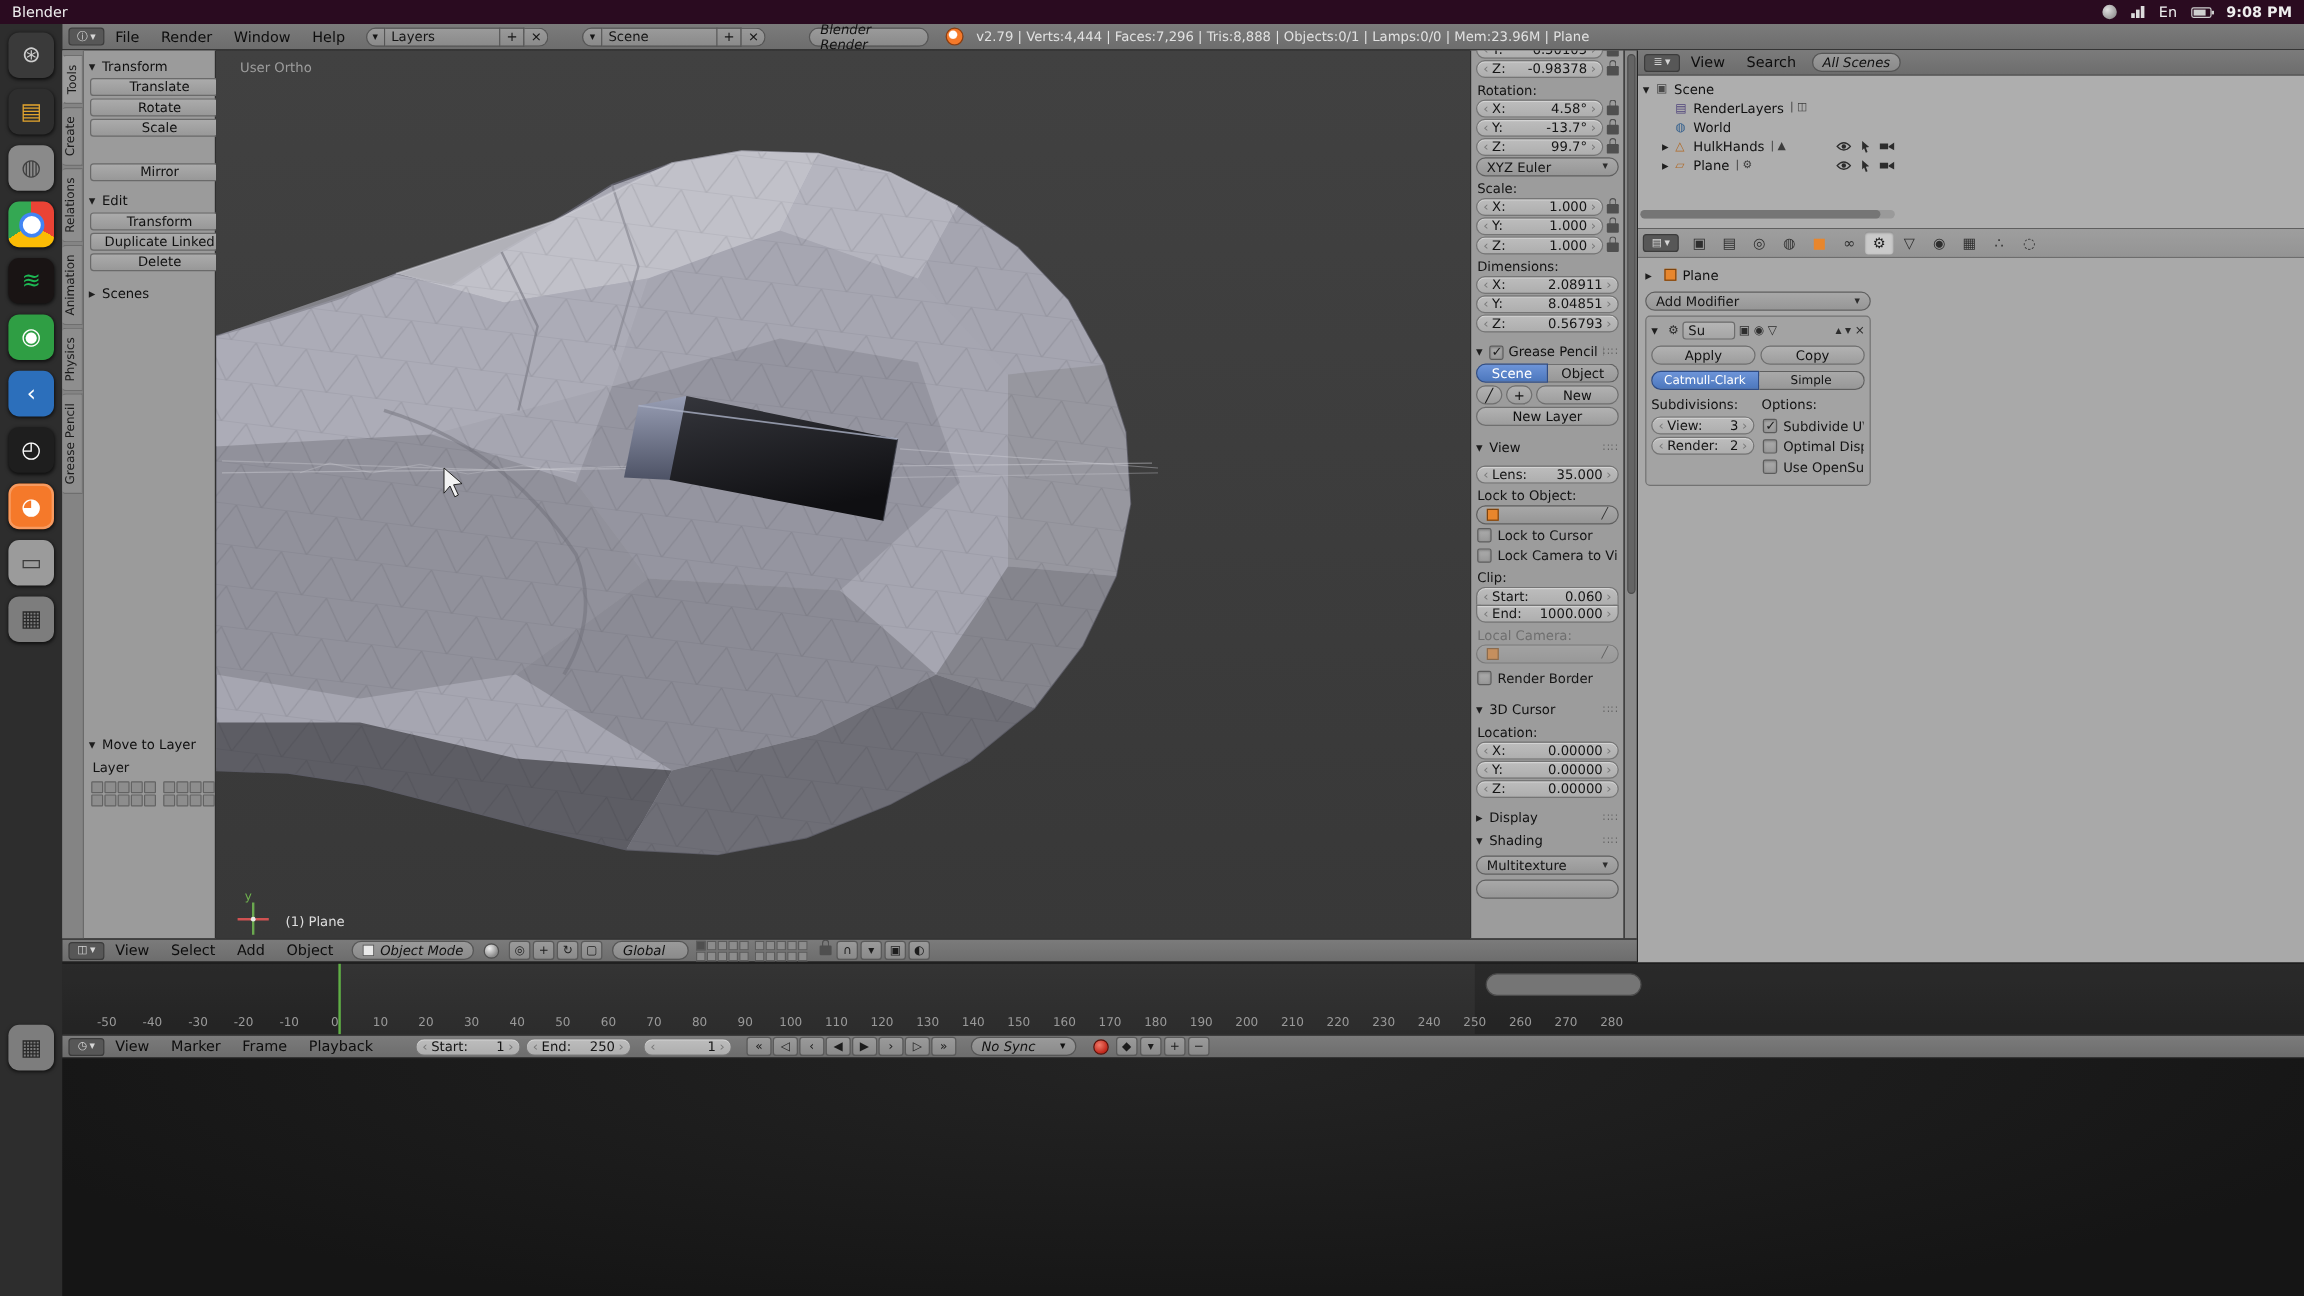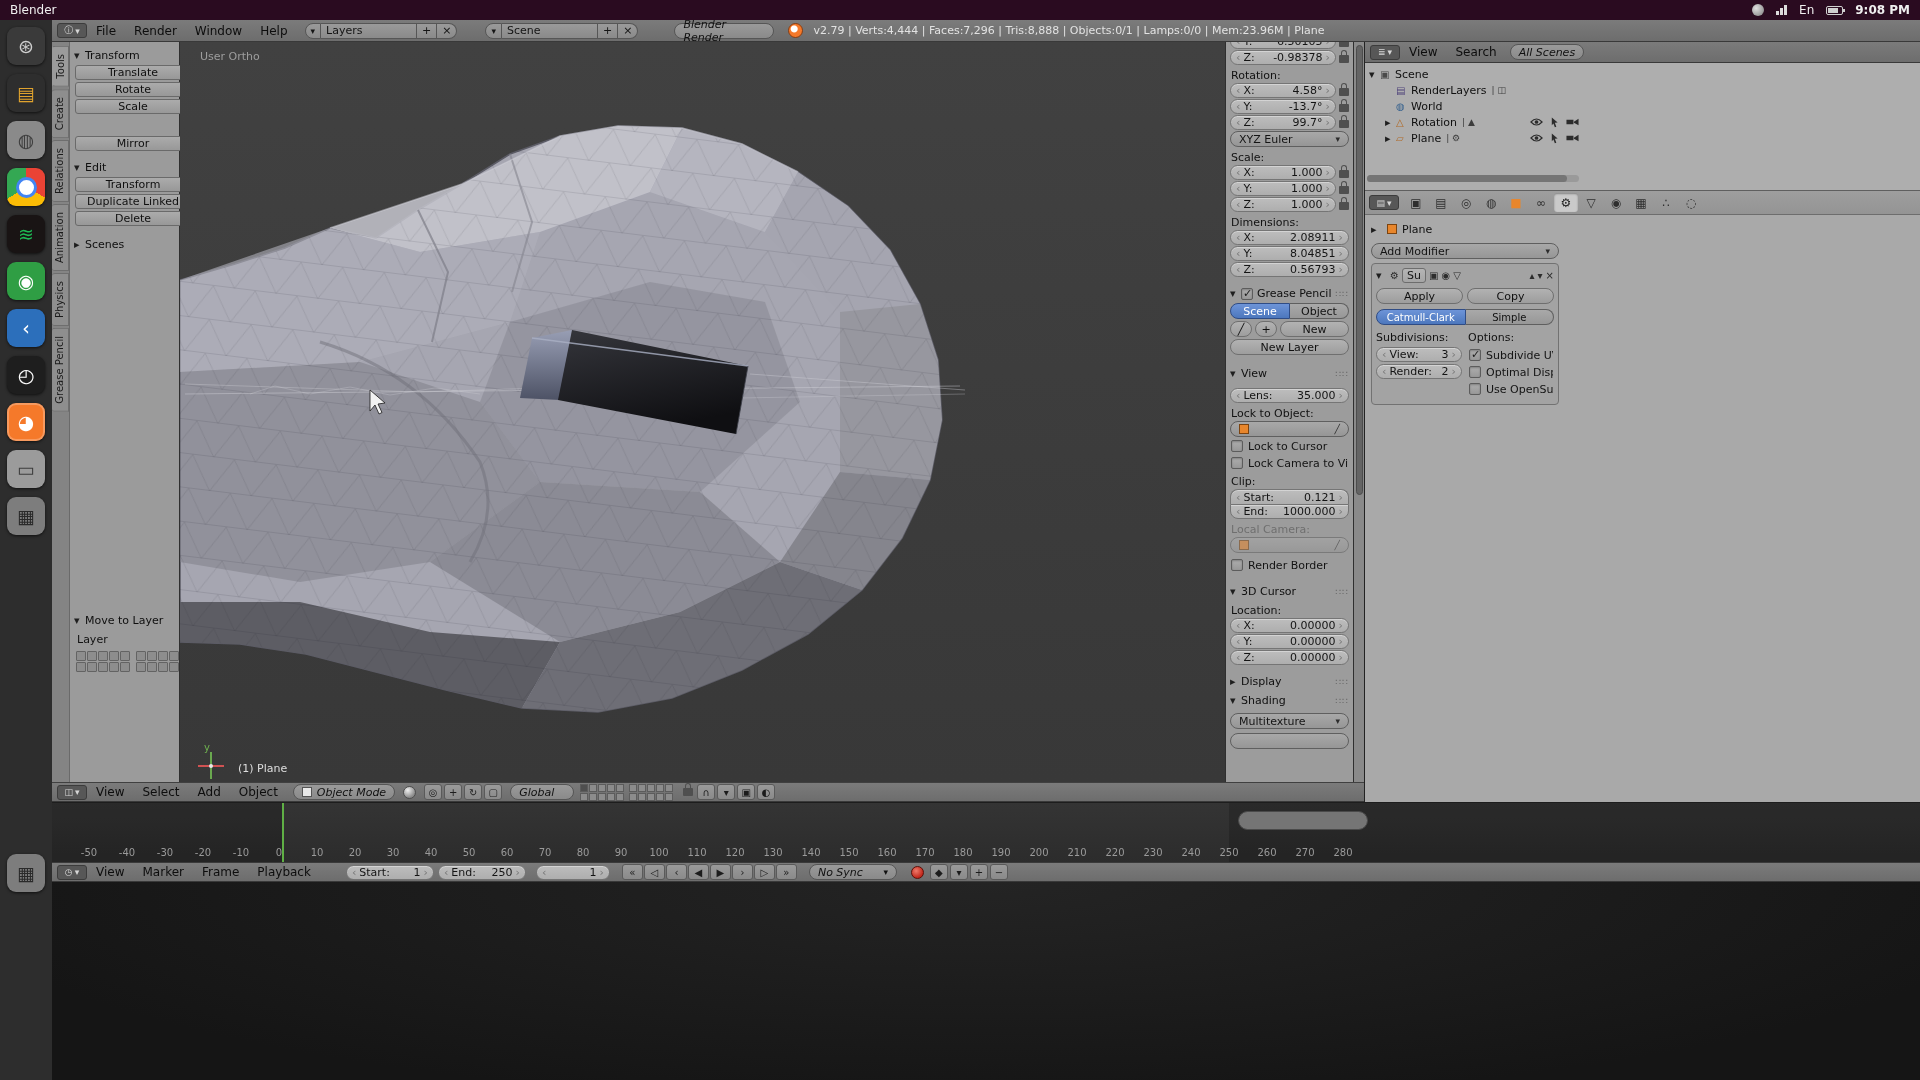--- a/index.html
+++ b/index.html
@@ -128,21 +128,21 @@
   #props { position:absolute; left:0; top:148px; width:556px; height:612px; background:#a9a9a9; border-top:1px solid #5f5f5f; }
   #ptabs { display:flex; align-items:center; gap:1px; height:24px; padding:0 4px;
     background:linear-gradient(#9e9e9e,#949494); border-bottom:1px solid #6d6d6d; }
   .ptab { width:24px; height:19px; border-radius:3px; display:flex; align-items:center; justify-content:center;
     color:#2e2e2e; font-size:12px; }
   .ptab.active { background:#cacaca; box-shadow:inset 0 1px 2px rgba(0,0,0,.35); }
   #pcontent { width:200px; padding:4px 6px; }
   .crumb { display:flex; align-items:center; gap:5px; height:20px; color:#101010; }
   .modbox { border:1px solid #727272; border-radius:4px; background:#a3a3a3; margin-top:4px; padding:3px 4px 6px; }
   .modhdr { display:flex; align-items:center; gap:3px; height:17px; }
-  .modname { width:24px; height:15px; background:linear-gradient(#b5b5b5,#a5a5a5); border:1px solid #6d6d6d;
+  .modname { width:44px; height:15px; background:linear-gradient(#b5b5b5,#a5a5a5); border:1px solid #6d6d6d;
     border-radius:3px; display:flex; align-items:center; padding:0 4px; }
   .mico { font-size:10px; color:#2d2d2d; }
   .row2 { display:flex; gap:4px; margin-top:4px; }
   .row2 .btn { flex:1; }
   .cols { display:flex; gap:6px; margin-top:6px; }
   .col { flex:1; min-width:0; }
   .collbl { height:13px; color:#111; margin-bottom:3px; white-space:nowrap; overflow:hidden; }
   .cbrow .cliplbl { white-space:nowrap; overflow:hidden; }
 
   
@@ -550,21 +550,21 @@
   </div>
   <div class="cbrow">
     <span class="cb"></span>
     <span style="white-space:nowrap;overflow:hidden">Lock Camera to View</span>
   </div>
   <div class="nlabel">Clip:</div>
   <div class="stack">
     <div class="nrow" style="margin-bottom:0">
       <div class="nfield" style="border-radius:8px 8px 0 0;border-bottom:none">
         <span>Start:</span>
-        <span class="val">0.121</span>
+        <span class="val">0.060</span>
       </div>
     </div>
     <div class="nrow">
       <div class="nfield" style="border-radius:0 0 8px 8px">
         <span>End:</span>
         <span class="val">1000.000</span>
       </div>
     </div>
   </div>
   <div class="nlabel dis">Local Camera:</div>
@@ -697,21 +697,21 @@
             </svg>
             <svg class="ticon">
               <use href="#sym-camera"></use>
             </svg>
           </span>
         </div>
 
         <div class="outl-row" data-indent="1">
           <span class="caret">▸</span>
           <span class="oicon" style="color: rgb(176, 106, 40);">△</span>
-          <span>Rotation</span>
+          <span>HulkHands</span>
           <span class="ometa">| ▲</span>
           <span class="otoggles" data-show="true">
             <svg class="ticon">
               <use href="#sym-eye"></use>
             </svg>
             <svg class="ticon" style="width:9px;height:11px">
               <use href="#sym-cursor"></use>
             </svg>
             <svg class="ticon">
               <use href="#sym-camera"></use>

